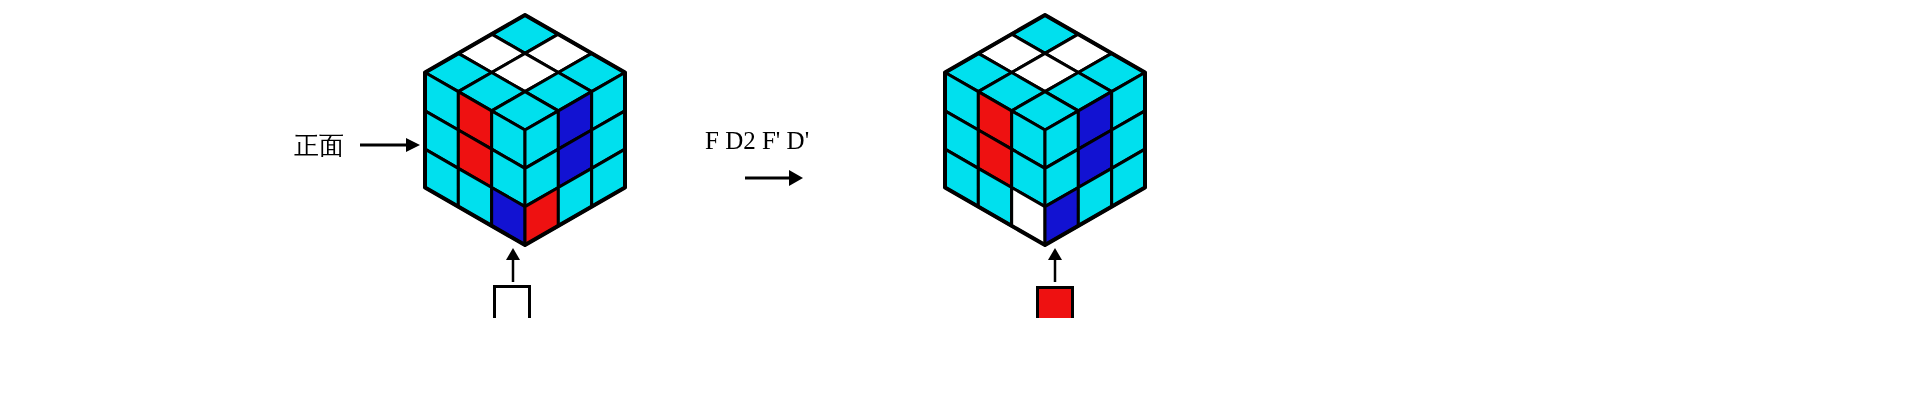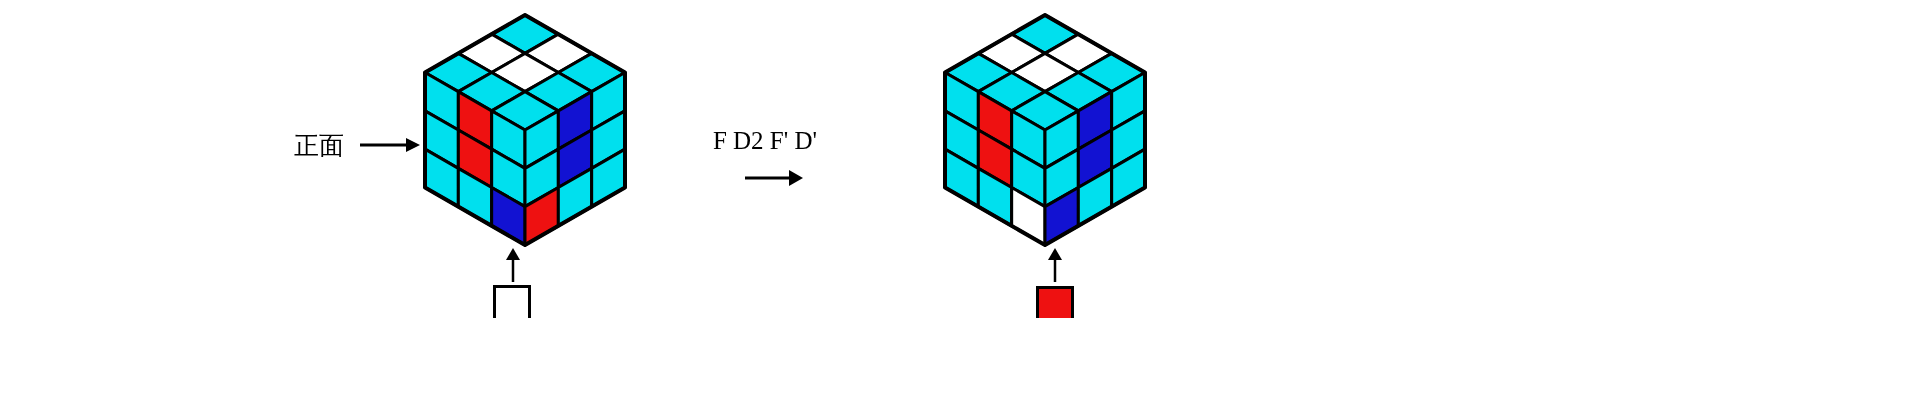--- a/index.html
+++ b/index.html
@@ -17,21 +17,21 @@
   }
   .abs { position: absolute; }
   .label {
     color: #000000;
     font-size: 25px;
     white-space: nowrap;
     line-height: 1;
   }
   #front-label { left: 294px; top: 133px; }
   #move-label {
-    left: 705px; top: 128px; width: 120px; text-align: center;
+    left: 705px; top: 128px; width: 120px; 
   }
   #cube-before { left: 415px; top: 7px; }
   #cube-after  { left: 935px; top: 7px; }
   #front-arrow { left: 360px; top: 136px; }
   #transform-arrow { left: 745px; top: 167px; }
   #up-arrow-before { left: 502px; top: 248px; }
   #up-arrow-after  { left: 1044px; top: 248px; }
   .sticker-swatch {
     width: 32px; height: 32px;
     border: 3px solid #000000;

